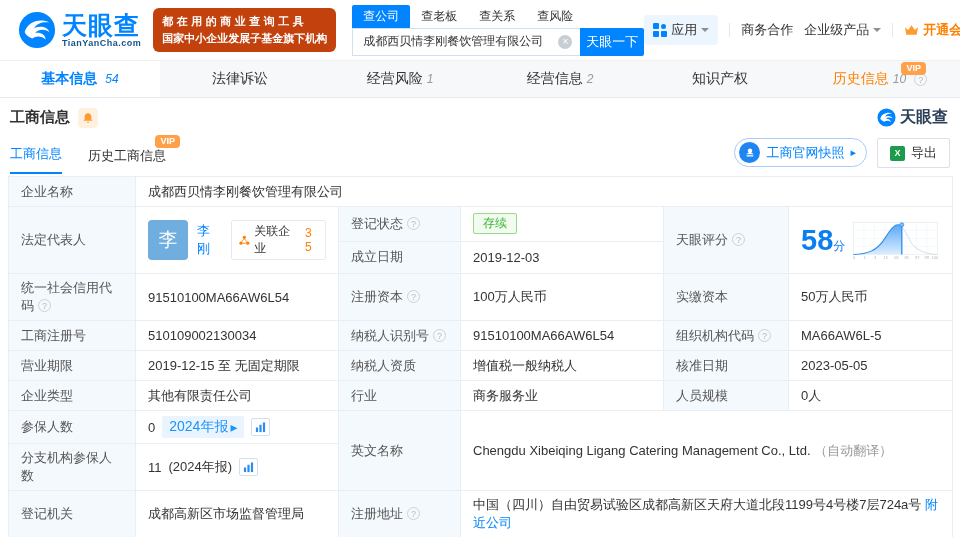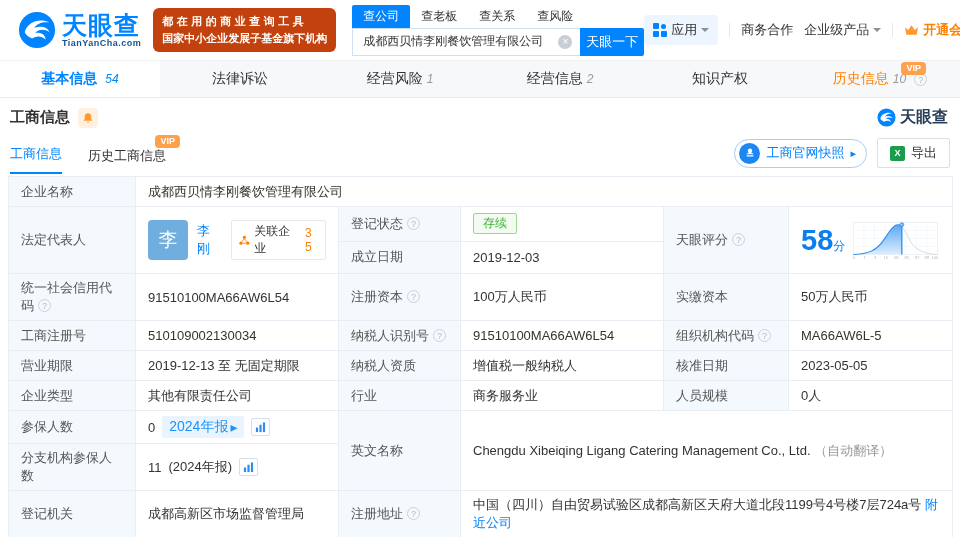--- a/index.html
+++ b/index.html
@@ -51,21 +51,21 @@
   .bell-chip { width:20px; height:20px; background:#fff1df; border-radius:4px; margin-left:8px;
     display:flex; align-items:center; justify-content:center; cursor:pointer; }
   .watermark { margin-left:auto; display:flex; align-items:center; gap:4px; font-size:16px;
     font-weight:bold; color:#2a3f58; }
 
   
   .subtab-row { display:flex; align-items:flex-end; padding:8px 10px 0 10px; }
   .subtab { margin-right:26px; padding-bottom:9px; font-size:13px; cursor:pointer; position:relative; }
   .subtab.active { color:#0084ff; border-bottom:2px solid #0084ff; }
   .subtab .vip-badge { position:absolute; top:-12px; right:-14px; }
-  .actions { margin-left:auto; display:flex; align-items:center; gap:10px; padding-bottom:6px; }
+  .actions { margin-left:auto; display:flex; align-items:flex-start; gap:10px; padding-bottom:6px; }
   .snapshot-btn { display:flex; align-items:center; gap:6px; border:1px solid #a6cdf8; color:#0084ff;
     border-radius:15px; padding:3px 10px 3px 4px; background:#fff; font-size:13px; cursor:pointer; }
   .stamp-circle { width:21px; height:21px; border-radius:50%; background:#1d86f2; display:flex;
     align-items:center; justify-content:center; }
   .arr { font-size:11px; }
   .export-btn { display:flex; align-items:center; gap:6px; border:1px solid #dcdfe6; border-radius:2px;
     padding:5px 12px; background:#fff; font-size:13px; color:#333; cursor:pointer; }
   .xls-ic { width:15px; height:15px; background:#1b9c4c; border-radius:2px; color:#fff; font-size:9px;
     font-weight:bold; display:flex; align-items:center; justify-content:center; }
 
@@ -317,21 +317,21 @@
     <td class="lab"><span>工商注册号</span></td>
     <td><span>510109002130034</span></td>
     <td class="lab"><span>纳税人识别号</span><span class="q-ic">?</span></td>
     <td><span>91510100MA66AW6L54</span></td>
     <td class="lab"><span>组织机构代码</span><span class="q-ic">?</span></td>
     <td><span>MA66AW6L-5</span></td>
   </tr>
 
   <tr>
     <td class="lab"><span>营业期限</span></td>
-    <td><span>2019-12-13 至 无固定期限</span></td>
+    <td><span>2019-12-15 至 无固定期限</span></td>
     <td class="lab"><span>纳税人资质</span></td>
     <td><span>增值税一般纳税人</span></td>
     <td class="lab"><span>核准日期</span></td>
     <td><span>2023-05-05</span></td>
   </tr>
 
   <tr>
     <td class="lab"><span>企业类型</span></td>
     <td><span>其他有限责任公司</span></td>
     <td class="lab"><span>行业</span></td>

